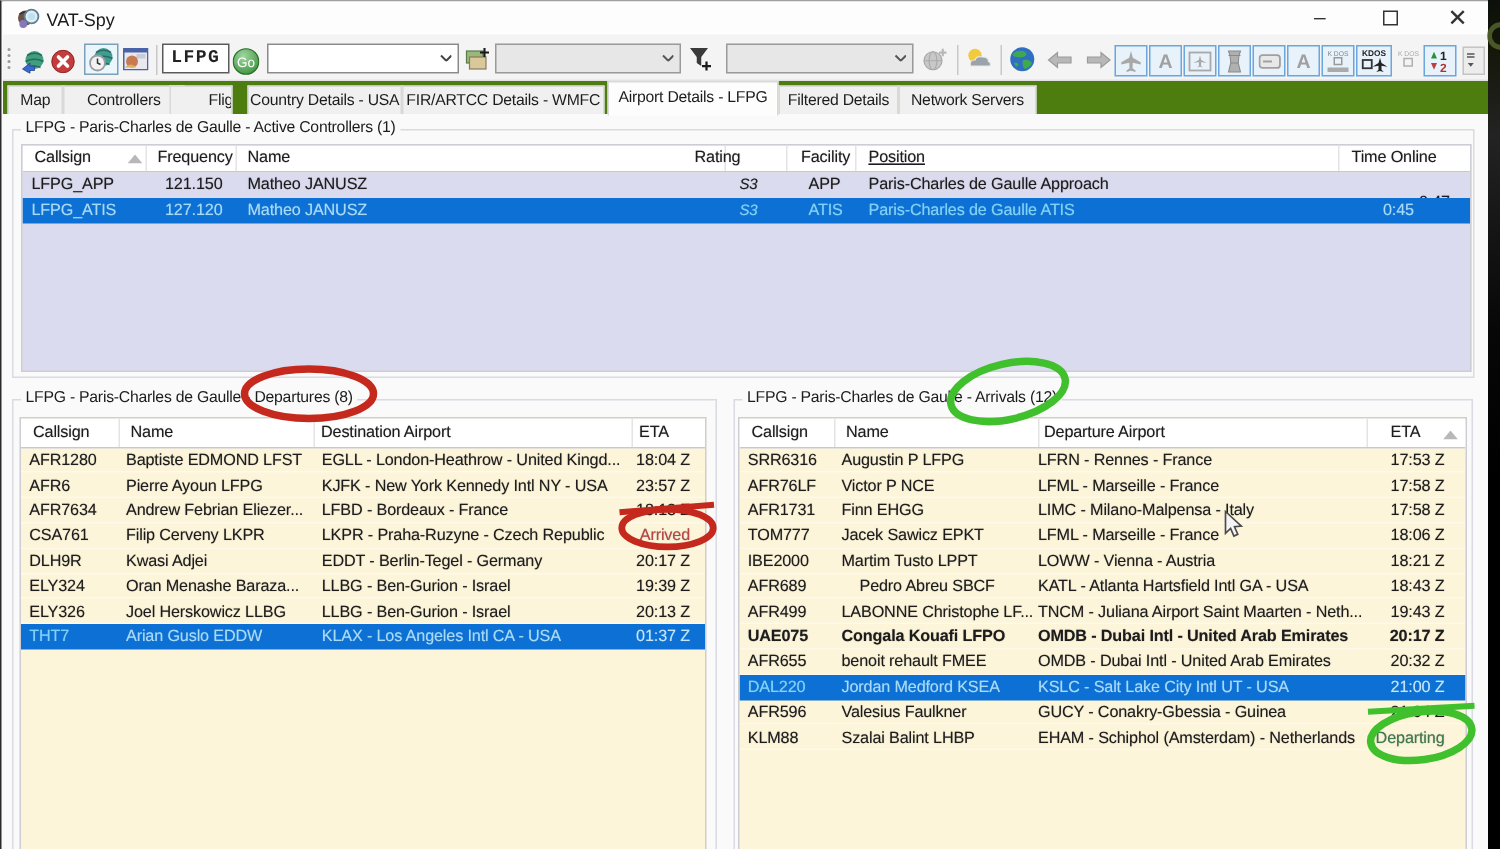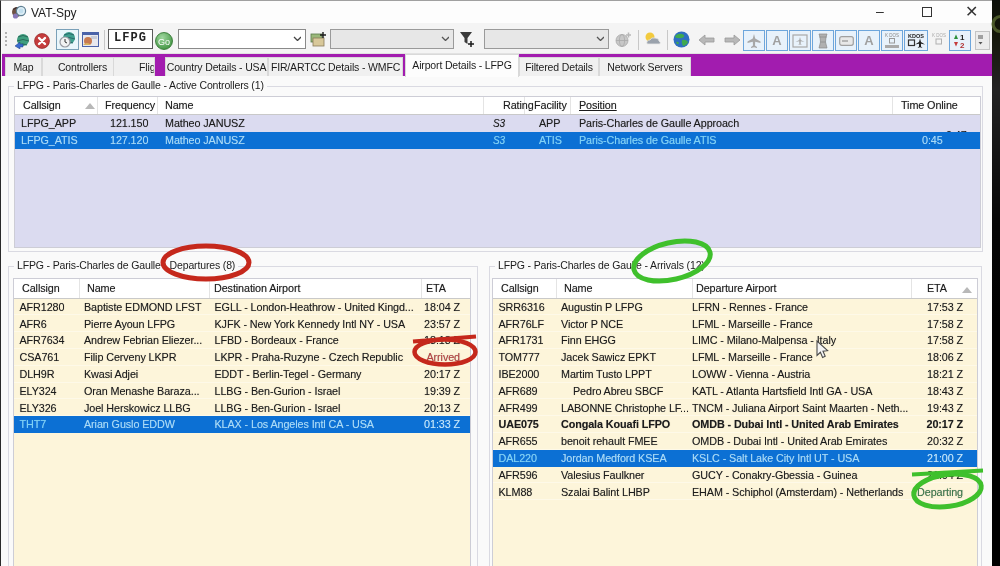--- a/index.html
+++ b/index.html
@@ -13,21 +13,21 @@
 
 #toolbar { position:absolute; left:1px; top:22px; width:991px; height:31px; background:#f4f4f4; border-bottom:1px solid #e2e2e2; }
 .tsep { position:absolute; top:7px; height:20px; width:1px; background:#c8c8c8; }
 .ticon { position:absolute; }
 #lfpginput { position:absolute; left:106px; top:6px; width:45px; height:20px; background:#fff; border:1.5px solid #5a5a5a; font-family:"Liberation Mono",monospace; font-weight:bold; font-size:12px; color:#222; text-align:center; line-height:16px; letter-spacing:1px; }
 .combo { position:absolute; top:6px; height:20px; background:#fff; border:1px solid #8a8a8a; }
 .combo.dis { background:#e7e7e7; border-color:#9a9a9a; }
 .chev { position:absolute; right:4px; top:6px; width:8px; height:5px; }
 .tbtn { position:absolute; top:7px; height:21px; background:#e8f2fb; border:1px solid #6da6dc; }
 
-#tabs { position:absolute; left:1px; top:53px; width:991px; height:22px; background:#a21caf; }
+#tabs { position:absolute; left:1px; top:53px; width:991px; height:22px; background:#4d7c0f; }
 .tab { position:absolute; top:3px; height:19px; background:#f0f0f0; border:1px solid #d9d9d9; border-bottom:none; font-size:10.5px; letter-spacing:-0.15px; text-align:center; line-height:19px; color:#1c1c1c; white-space:nowrap; overflow:hidden; }
 .tab.tabsel { top:0; height:23px; background:#fdfdfd; line-height:20px; z-index:2; }
 
 .gbox { position:absolute; border:1px solid #dadae2; background:transparent; }
 .glabel { position:absolute; font-size:10.5px; letter-spacing:-0.15px; background:#fafafa; padding:0 3px; white-space:nowrap; }
 
 .lv { position:absolute; border:1px solid #cdcdd6; overflow:hidden; background:#fff; }
 .lvh { position:absolute; left:0; right:0; top:0; background:#ffffff; border-bottom:1px solid #c9c9c9; }
 .hsep { position:absolute; top:0; bottom:0; width:1px; background:#e4e4e4; }
 .row { position:absolute; left:0; right:0; }
@@ -232,21 +232,21 @@
       <div class="hsep" style="left:468px;"></div>
       <div class="hsep" style="left:509px;"></div>
       <div class="hsep" style="left:555px;"></div>
       <div class="hsep" style="left:877px;"></div>
       <div class="c" style="left:8px;top:2px;">Callsign</div>
       <svg style="position:absolute;left:70px;top:6px" width="10" height="6">
           <path d="M5 0 L10 6 L0 6 Z" fill="#b8b8b8"></path>
         </svg>
       <div class="c" style="left:90px;top:2px;">Frequency</div>
       <div class="c" style="left:150px;top:2px;">Name</div>
-      <div class="c" style="left:488px;top:2px;">Rating</div>
+      <div class="c" style="left:448px;top:2px;">Rating</div>
       <div class="c" style="left:519px;top:2px;">Facility</div>
       <div class="c" style="left:564px;top:2px;text-decoration:underline;">Position</div>
       <div class="c" style="left:886px;top:2px;">Time Online</div>
     </div>
     <div class="row" style="top:18px;height:17px;">
       <div class="c" style="left:6px;top:2px;">LFPG_APP</div>
       <div class="c" style="left:95px;top:2px;">121.150</div>
       <div class="c" style="left:150px;top:2px;">Matheo JANUSZ</div>
       <div class="c small" style="left:478px;top:3px;font-style:italic;">S3</div>
       <div class="c" style="left:524px;top:2px;">APP</div>
@@ -315,21 +315,21 @@
       <div class="row" style="top: 120.5px; height: 16.8px; border-bottom: 1px solid rgba(255, 255, 255, 0.38);">
         <div class="c" style="left:5.5px;top:2px;">ELY326</div>
         <div class="c" style="left:70px;top:2px;">Joel Herskowicz LLBG</div>
         <div class="c" style="left:200.5px;top:2px;">LLBG - Ben-Gurion - Israel</div>
         <div class="c" style="right:10px;top:2px;">20:13 Z</div>
       </div>
       <div class="row sel" style="top: 137.3px; height: 16.8px;">
         <div class="c cs" style="left:5.5px;top:2px;">THT7</div>
         <div class="c" style="left:70px;top:2px;">Arian Guslo EDDW</div>
         <div class="c" style="left:200.5px;top:2px;">KLAX - Los Angeles Intl CA - USA</div>
-        <div class="c ce" style="right:10px;top:2px;">01:33 Z</div>
+        <div class="c ce" style="right:10px;top:2px;">01:37 Z</div>
       </div>
     </div>
 
   <div class="gbox" style="left:488px;top:265px;width:493px;height:310px;"></div>
   <div class="glabel" style="left:494px;top:258px;background:#fafafa;">LFPG - Paris-Charles de Gaulle - Arrivals (12)</div>
   <div class="lv" id="arr" style="left:491px;top:277px;width:486px;height:298px;background:#fdf5da;">
     <div class="lvh" style="height:20px;">
       <div class="hsep" style="left:63px;"></div>
       <div class="hsep" style="left:199px;"></div>
       <div class="hsep" style="left:418px;"></div>

